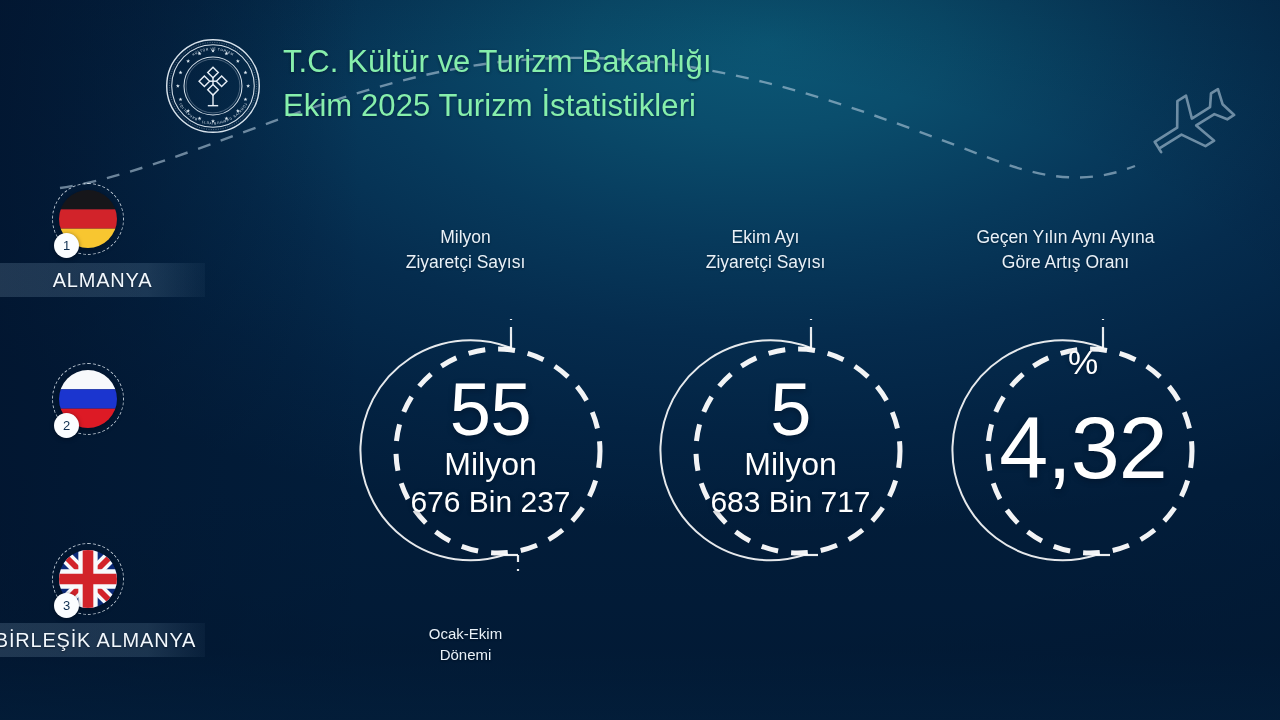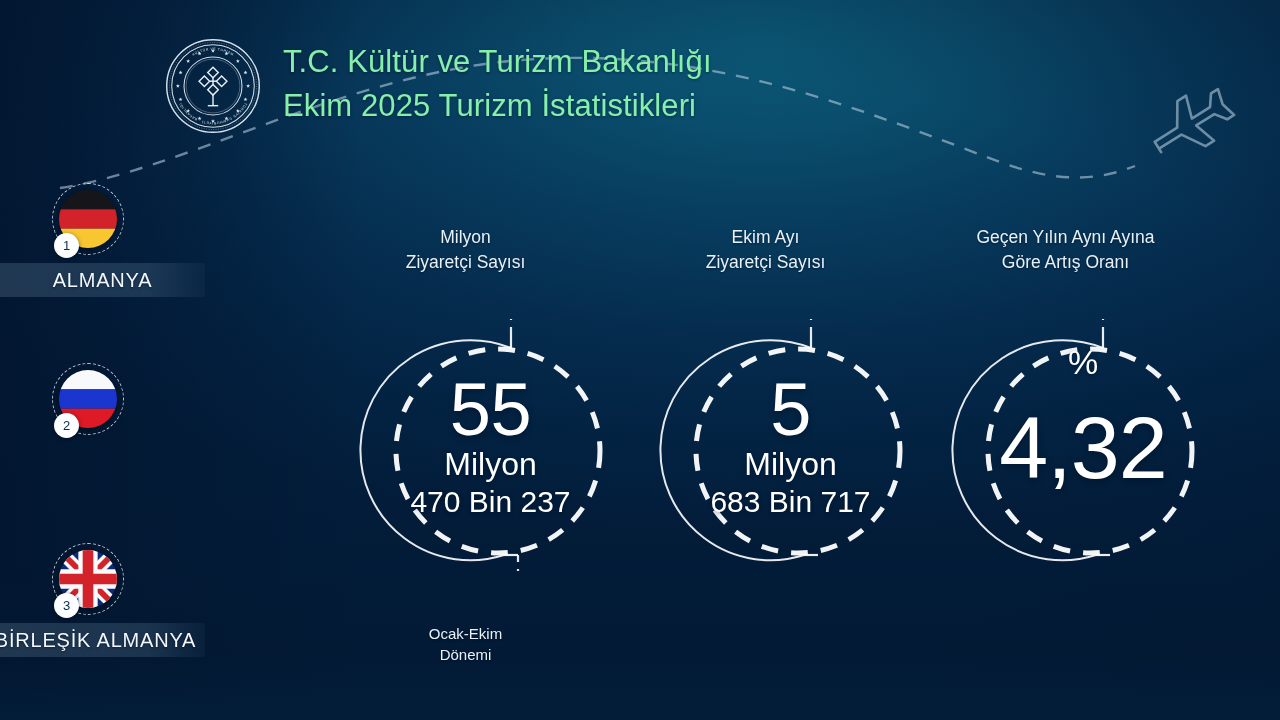--- a/index.html
+++ b/index.html
@@ -274,21 +274,21 @@
         <path d="M 165,41 L 165,26" fill="none" stroke="#ffffff" stroke-opacity="0.9" stroke-width="2.2" stroke-dasharray="7 7"></path>
         <path d="M 165,41 L 165,55" fill="none" stroke="#ffffff" stroke-opacity="0.92" stroke-width="2.2"></path>
         <path d="M 165,55 A 110,110 0 1 0 158,262" fill="none" stroke="#ffffff" stroke-opacity="0.9" stroke-width="2"></path>
         <path d="M 158,262 L 172,262" fill="none" stroke="#ffffff" stroke-opacity="0.92" stroke-width="2.2"></path>
         <path d="M 172,262 L 172,278" fill="none" stroke="#ffffff" stroke-opacity="0.9" stroke-width="2.2" stroke-dasharray="7 7"></path>
         <circle cx="152" cy="158" r="102" fill="none" stroke="#ffffff" stroke-opacity="0.95" stroke-width="5" stroke-dasharray="17 13"></circle>
       </svg>
       <div class="vals">
         <div class="v-big">55</div>
         <div class="v-mid">Milyon</div>
-        <div class="v-sub">470 Bin 237</div>
+        <div class="v-sub">676 Bin 237</div>
       </div>
     </div>
     <div class="cap-bot">
       <div>Ocak-Ekim</div>
       <div>Dönemi</div>
     </div>
   </div>
 
   <div class="stat s2">
     <div class="cap-top">

